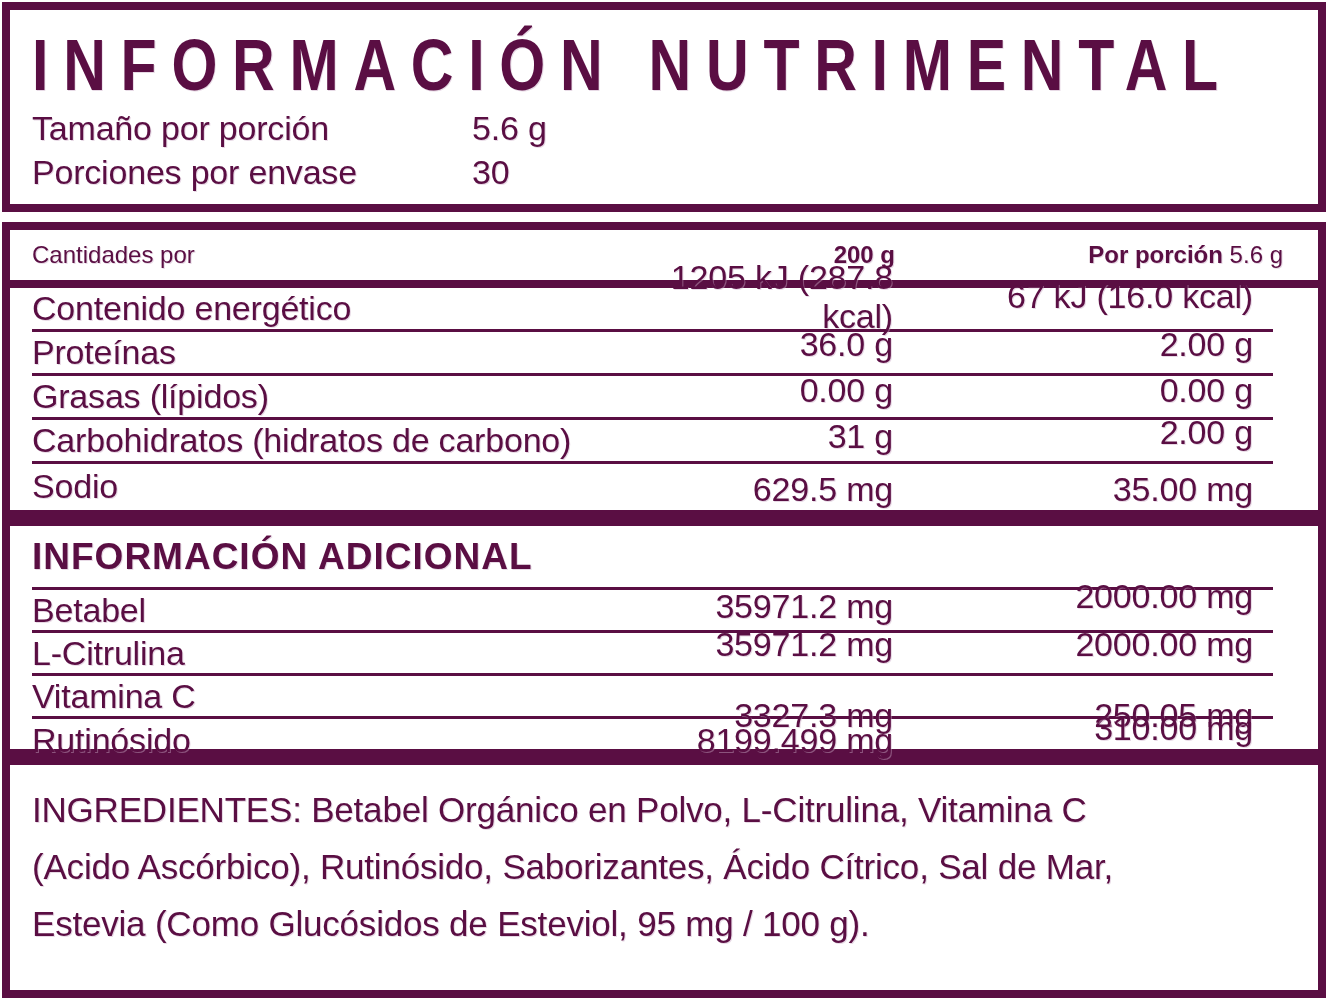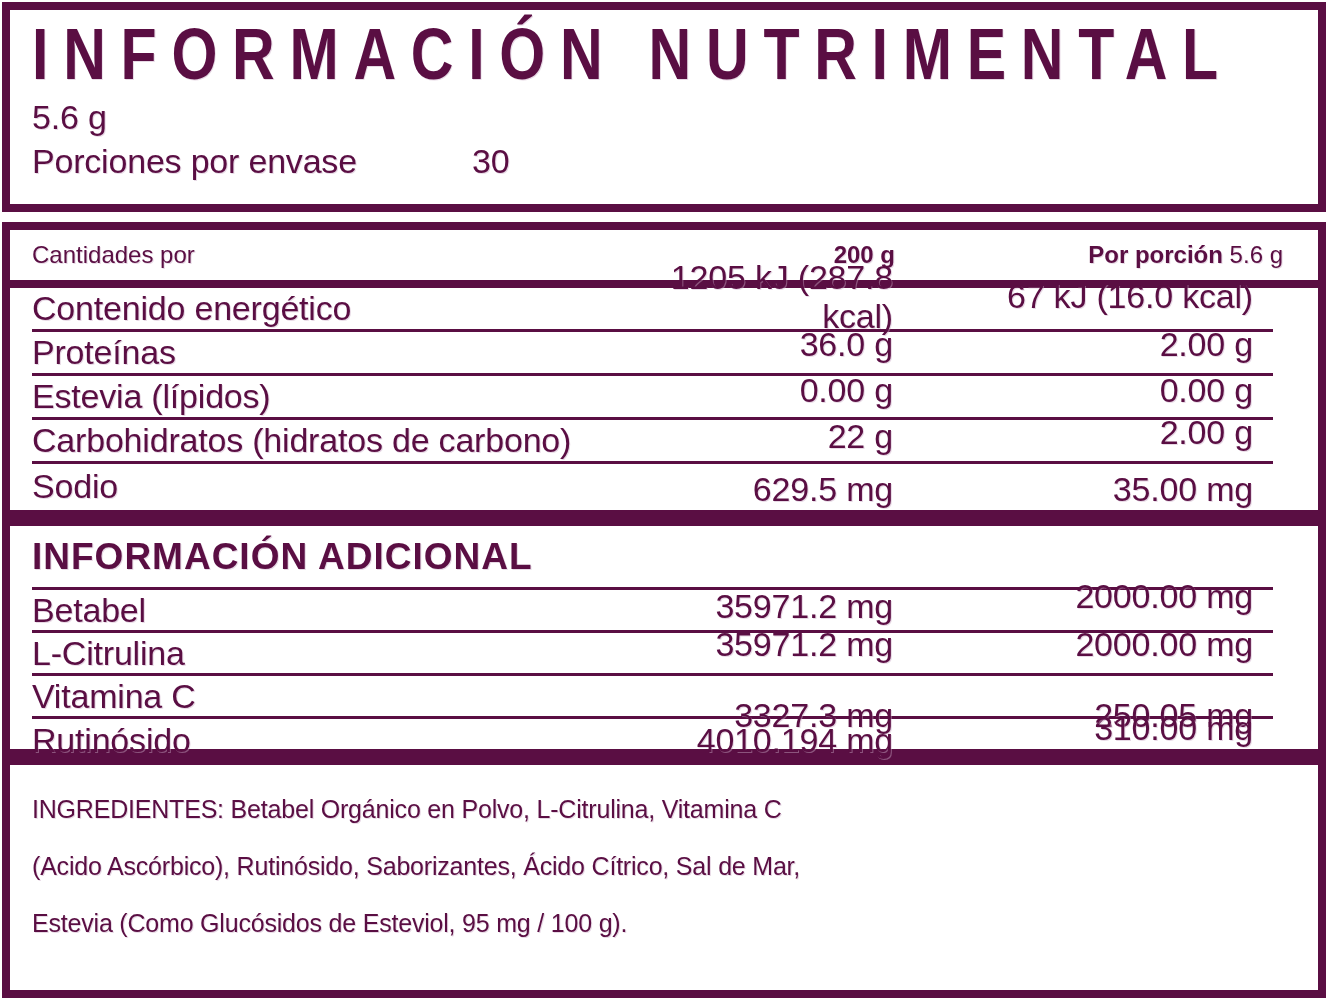--- a/index.html
+++ b/index.html
@@ -15,21 +15,21 @@
   }
   .label-wrap{ margin:2px; }
   .box{
     border:8px solid var(--plum);
     background:#fff;
     width:1324px;
   }
   .halo{ text-shadow:1px 1px 0 rgba(201,170,198,0.45); }
 
   
-  .box1{ height:210px; padding:9px 0 0 22px; }
+  .box1{ height:210px; padding:20px 0 0 22px; }
   .title{
     font-size:72px; font-weight:bold; letter-spacing:18px;
     white-space:nowrap; transform:scaleX(0.82); transform-origin:left center;
     line-height:70px; height:76px;
   }
   .serving-row{
     display:flex; font-size:34px; line-height:44px; letter-spacing:-0.2px;
   }
   .serving-row .s-lbl{ width:440px; }
 
@@ -83,32 +83,33 @@
   .box3 .row:nth-child(2) .v100,
   .box3 .row:nth-child(2) .vpor{ top:-9px; }
   .box3 .row:nth-child(3) .v100,
   .box3 .row:nth-child(3) .vpor{ top:-4px;margin-top:47px; }
   .box3 .row:nth-child(4) .v100{ top:0; }
   .box3 .row:nth-child(4) .vpor{ top:-12px; }
 
   
   .box4{ height:241px; padding:16px 30px 0 22px; }
   .ingredients{
-    font-size:25px; line-height:57px; letter-spacing:-0.2px;
+    font-size:35px; line-height:57px; letter-spacing:-0.2px;
     white-space:pre-line;
   }
 </style>
 </head>
 <body>
 
 <div class="label-wrap">
 
   <section class="box box1" style="margin-bottom:10px;">
     <h1 class="title halo">INFORMACIÓN NUTRIMENTAL</h1>
     <div class="serving-row">
+      <span class="s-lbl halo">Tamaño por porción</span>
       <span class="s-val halo">5.6 g</span>
     </div>
     <div class="serving-row">
       <span class="s-lbl halo">Porciones por envase</span>
       <span class="s-val halo">30</span>
     </div>
   </section>
 
   <section class="box box2">
     <div class="thead">
@@ -123,28 +124,28 @@
     <span class="val vpor halo">67 kJ (16.0 kcal)</span>
   </div>
 
   <div class="row">
     <span class="lbl halo">Proteínas</span>
     <span class="val v100 halo">36.0 g</span>
     <span class="val vpor halo">2.00 g</span>
   </div>
 
   <div class="row">
-    <span class="lbl halo">Estevia (lípidos)</span>
+    <span class="lbl halo">Grasas (lípidos)</span>
     <span class="val v100 halo">0.00 g</span>
     <span class="val vpor halo">0.00 g</span>
   </div>
 
   <div class="row">
     <span class="lbl halo">Carbohidratos (hidratos de carbono)</span>
-    <span class="val v100 halo">22 g</span>
+    <span class="val v100 halo">31 g</span>
     <span class="val vpor halo">2.00 g</span>
   </div>
 
   <div class="row">
     <span class="lbl halo">Sodio</span>
     <span class="val v100 halo">629.5 mg</span>
     <span class="val vpor halo">35.00 mg</span>
   </div>
 </div>
   </section>
@@ -165,21 +166,21 @@
   </div>
 
   <div class="row">
     <span class="lbl halo">Vitamina C</span>
     <span class="val v100 halo">3327.3 mg</span>
     <span class="val vpor halo">250.05 mg</span>
   </div>
 
   <div class="row">
     <span class="lbl halo">Rutinósido</span>
-    <span class="val v100 halo">4010.194 mg</span>
+    <span class="val v100 halo">8199.499 mg</span>
     <span class="val vpor halo">310.00 mg</span>
   </div>
 </div>
   </section>
 
   <section class="box box4">
     <p class="ingredients halo">INGREDIENTES: Betabel Orgánico en Polvo, L-Citrulina, Vitamina C
 (Acido Ascórbico), Rutinósido, Saborizantes, Ácido Cítrico, Sal de Mar,
 Estevia (Como Glucósidos de Esteviol, 95 mg / 100 g).</p>
   </section>

